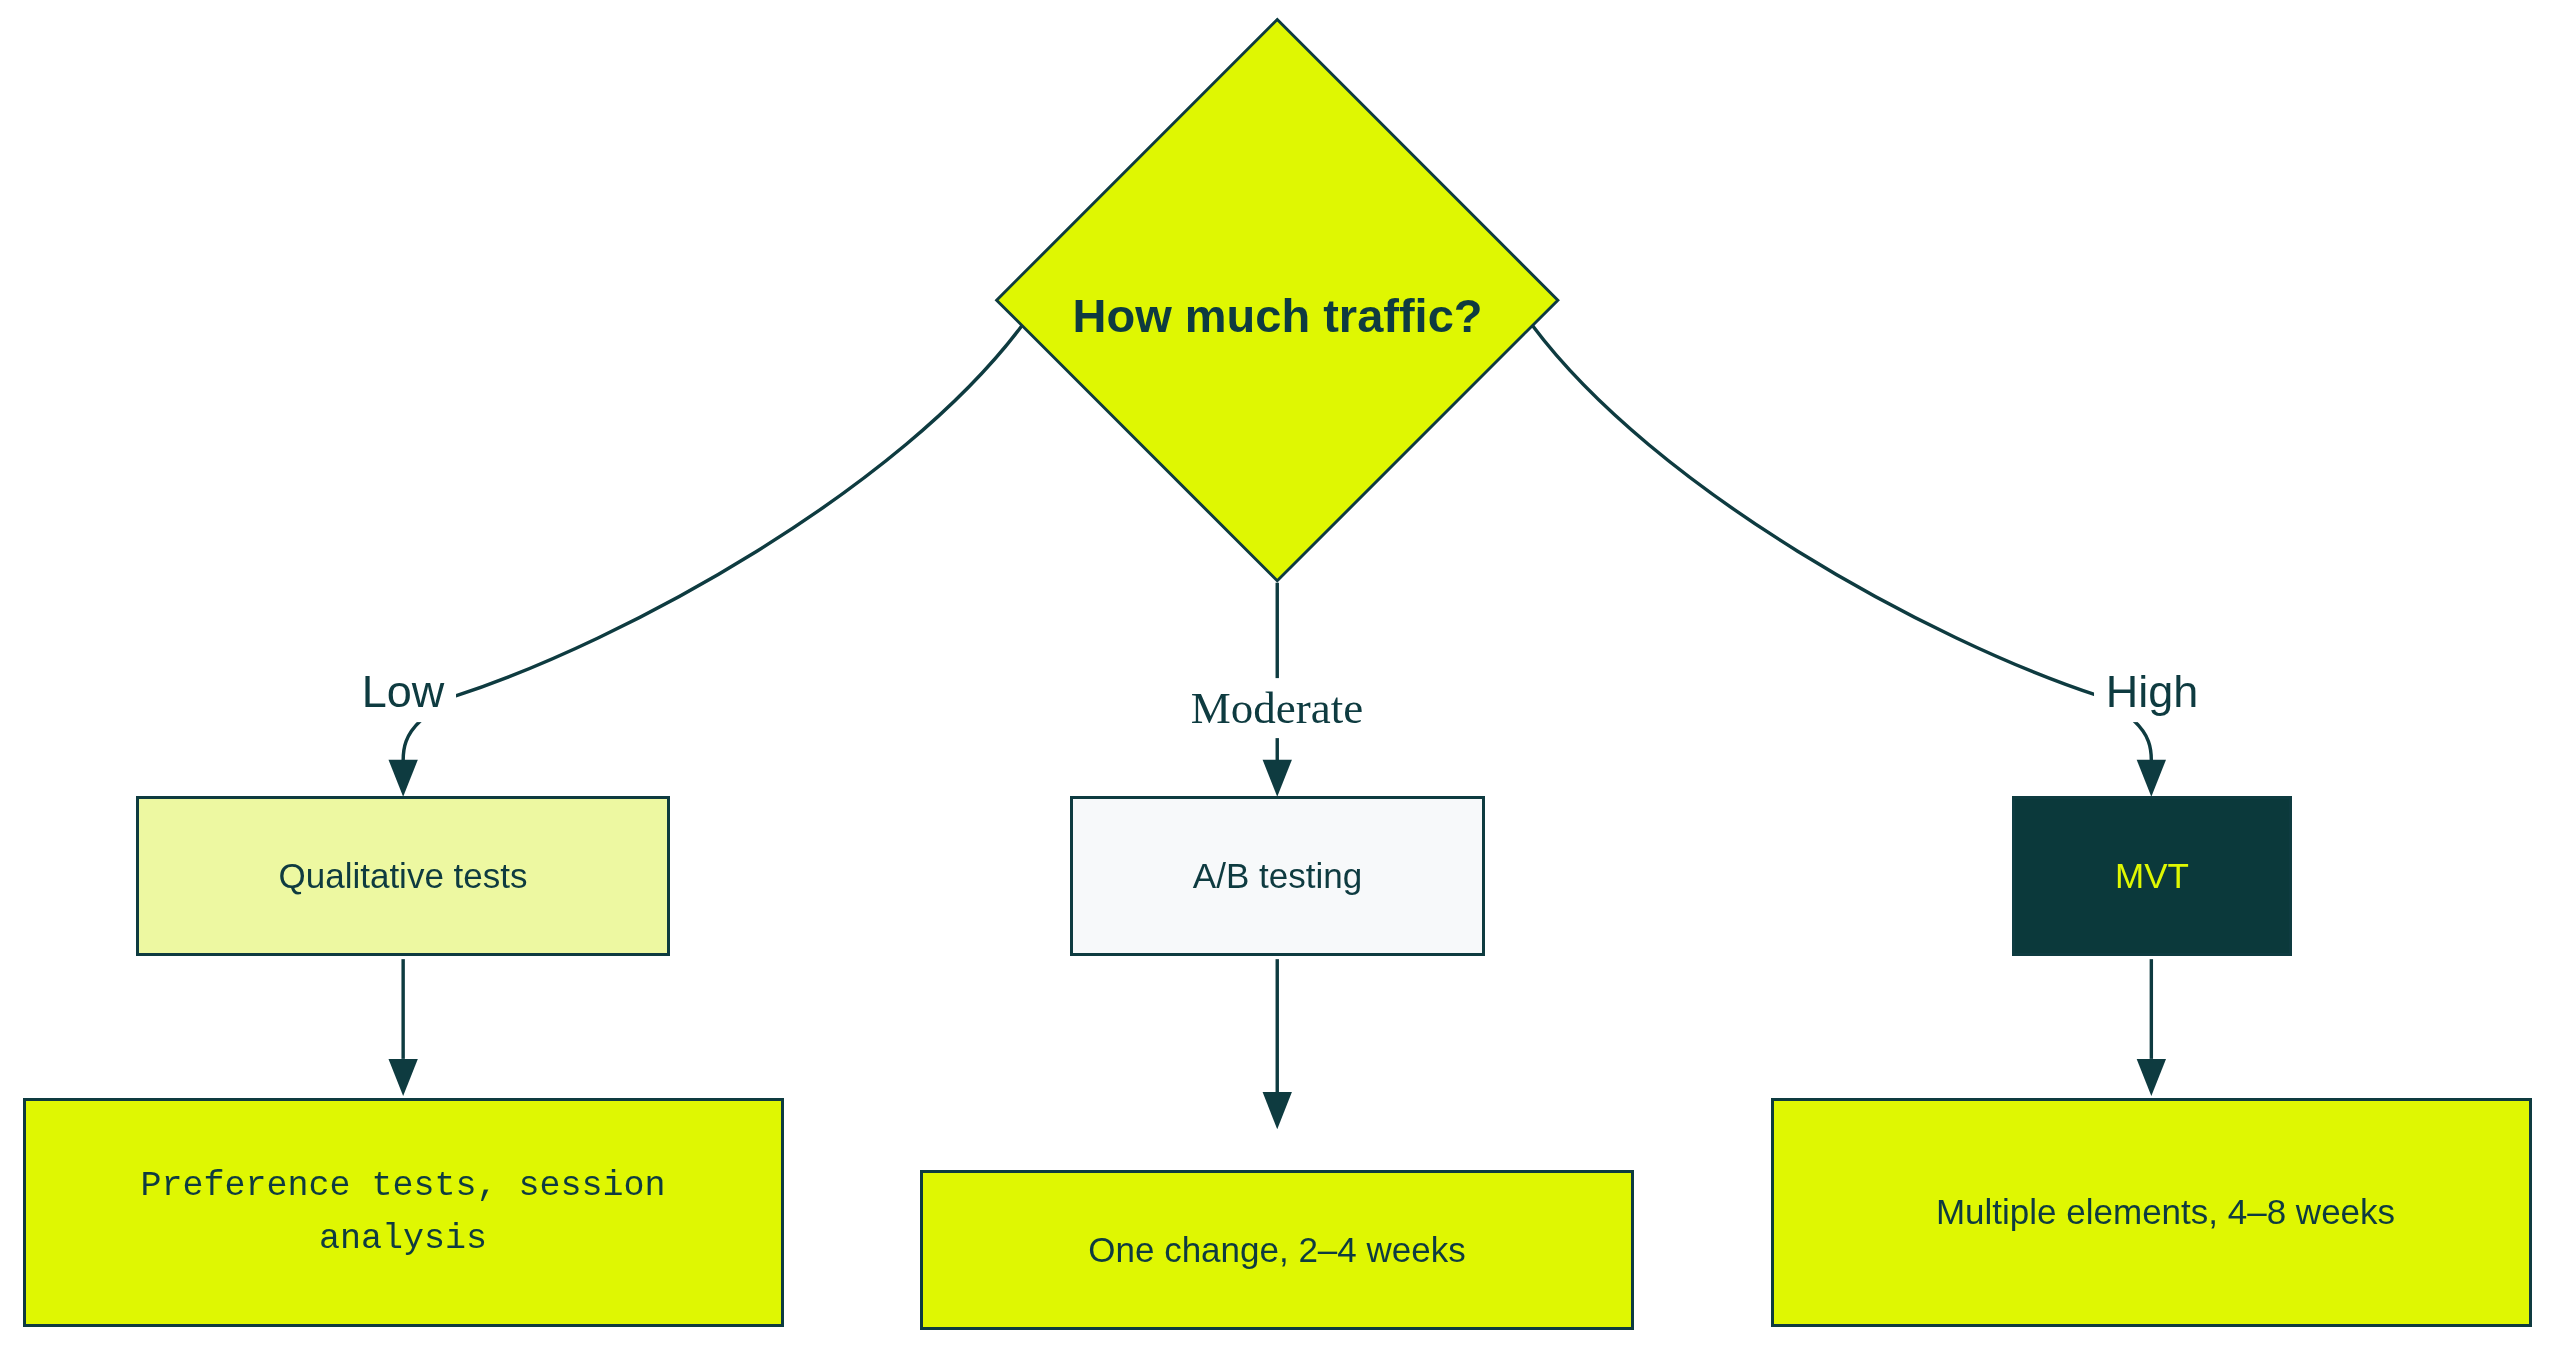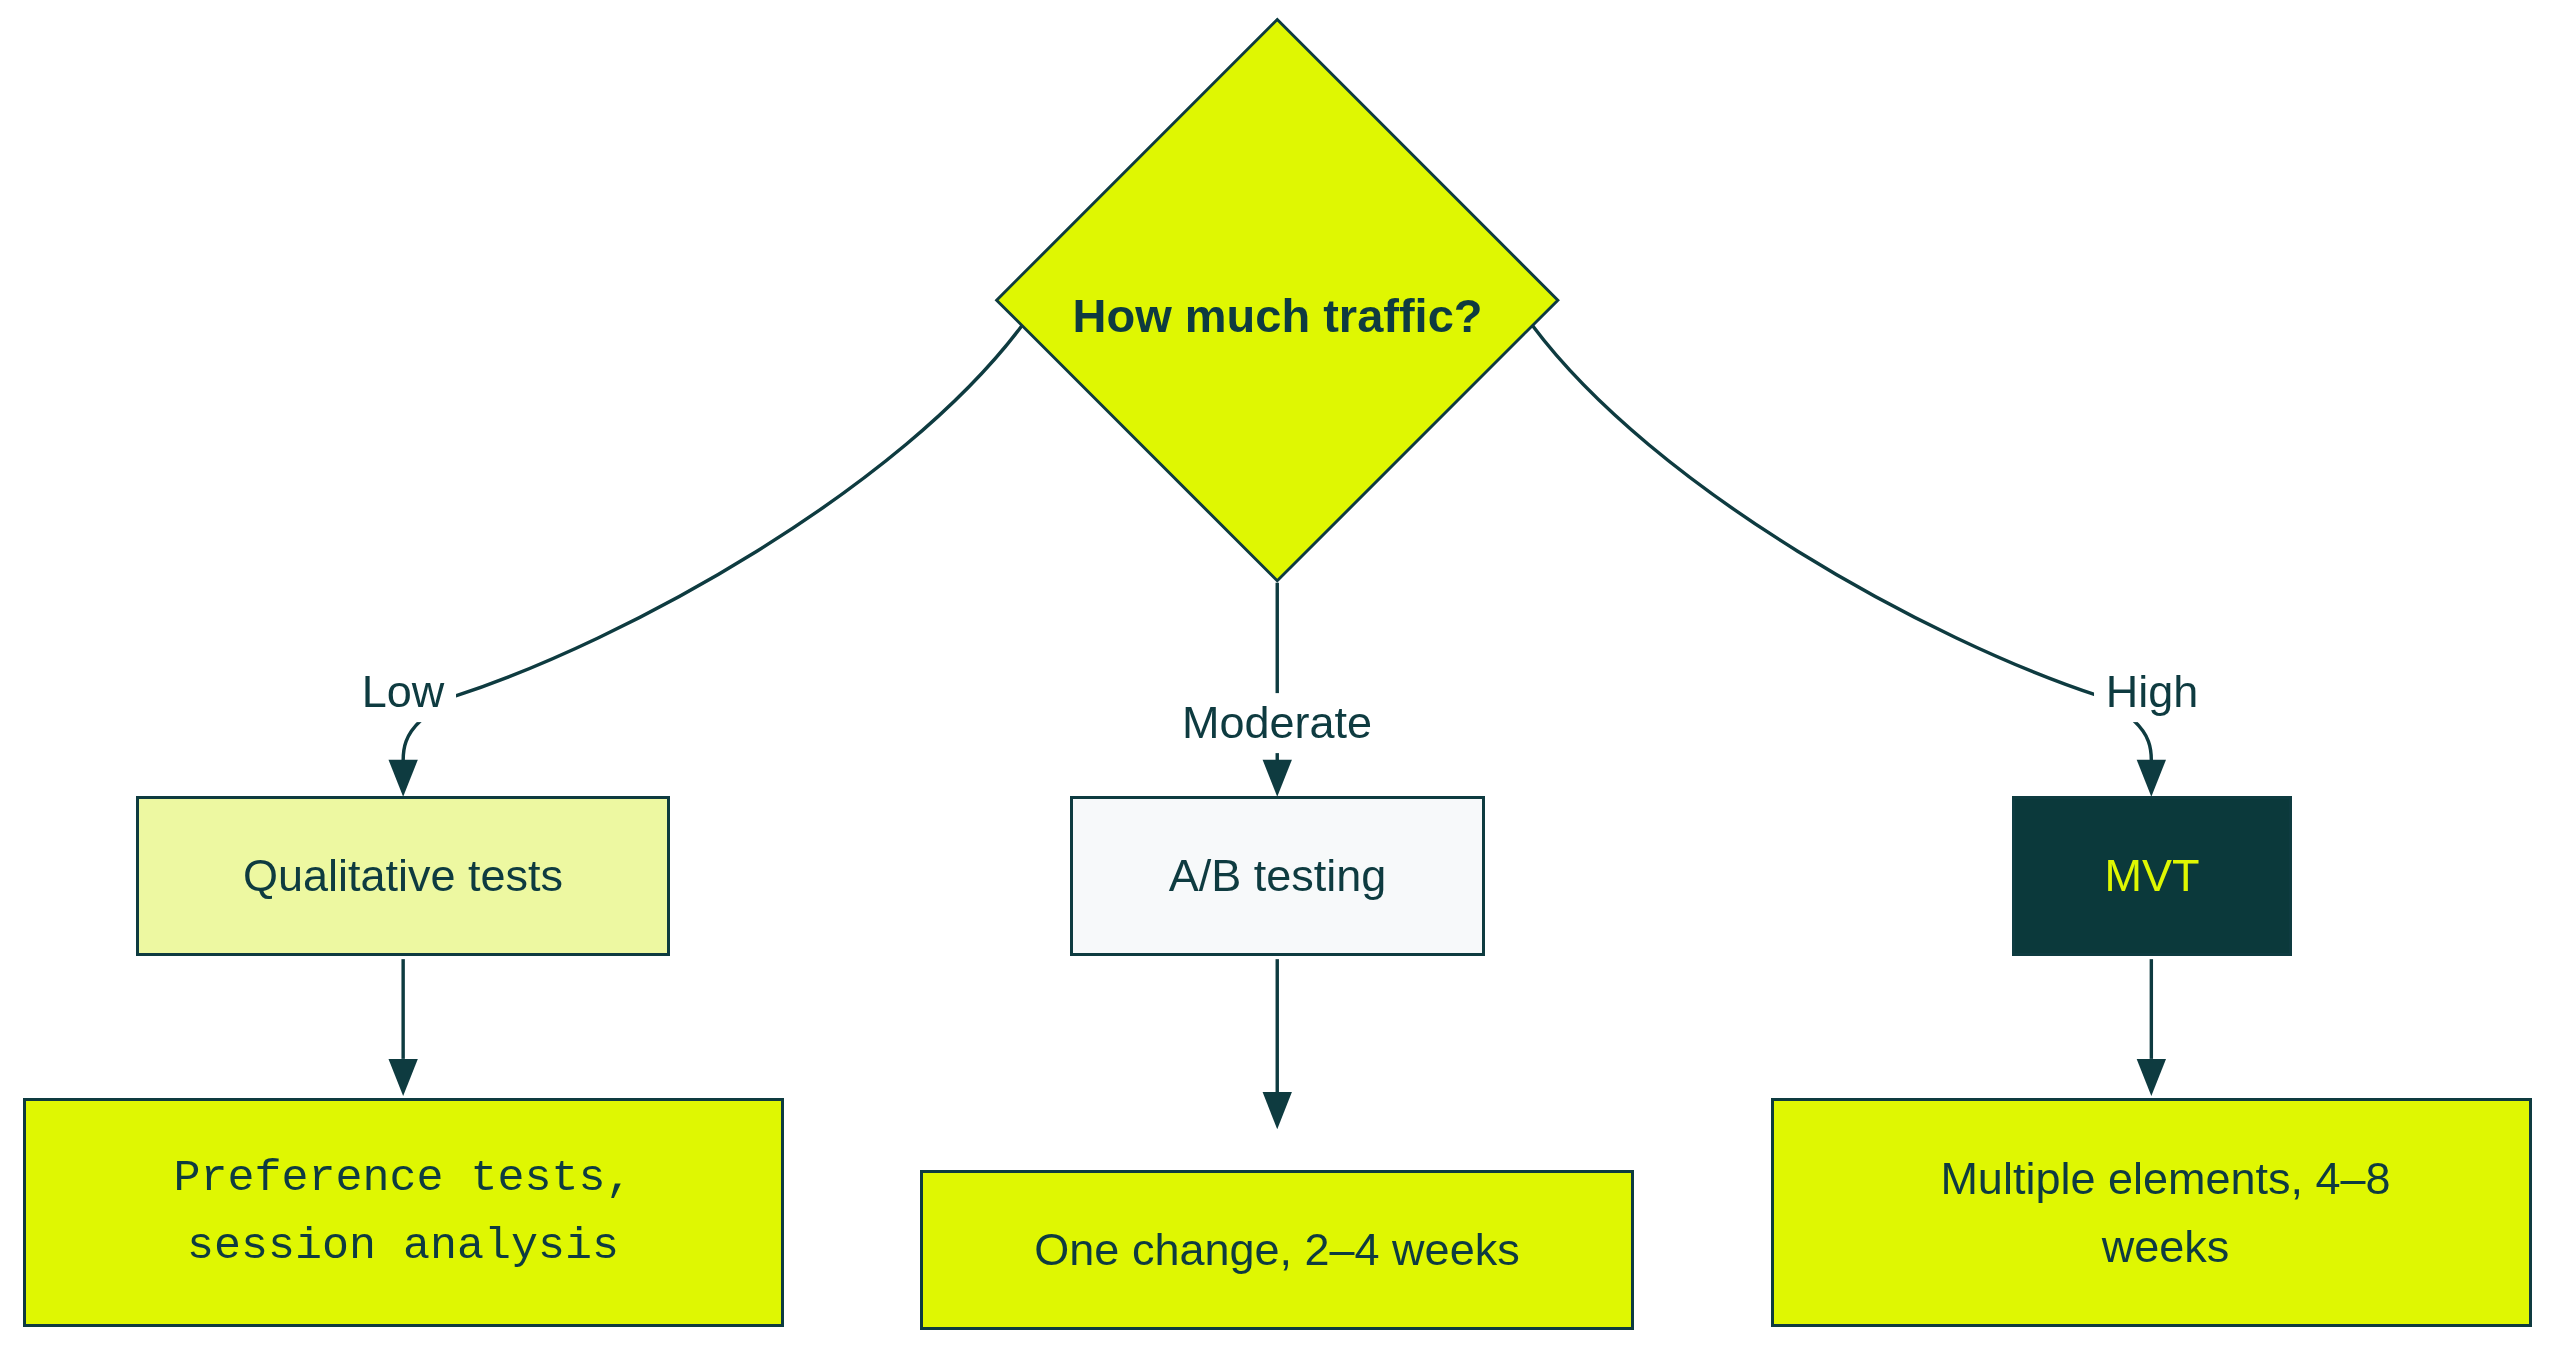--- a/index.html
+++ b/index.html
@@ -55,39 +55,39 @@
     padding: 3.9px 11.7px;
     font-size: 45px;
     white-space: nowrap;
     z-index: 2;
   }
   .box {
     position: absolute;
     border: 3.9px solid var(--ink);
     display: flex; align-items: center; justify-content: center;
     text-align: center;
-    font-size: 45px;
+    font-size: 35px;
     line-height: 1.5;
     z-index: 2;
   }
   .box.pale   { background: var(--pale); }
   .box.light  { background: var(--light); text-align: right; }
   .box.dark   { background: var(--dark); color: var(--bright); }
   .box.bright { background: var(--bright); }
   .box .wrap-560 { display: inline-block; max-width: 548px; }
 
   #node-qualitative { left: 136px;  top: 796px;  width: 534px; height: 160px; }
   #node-ab          { left: 1070px; top: 796px;  width: 415px; height: 160px; }
   #node-mvt         { left: 2012px; top: 796px;  width: 280px; height: 160px; }
   #outcome-low      { left: 22.5px;   top: 1098px; width: 761px; height: 229px; font-family: Liberation Mono, monospace; }
   #outcome-moderate { left: 920px;  top: 1132px; width: 714px; height: 160px; margin-top: 38px; }
   #outcome-high     { left: 1771px; top: 1098px; width: 761px; height: 229px; padding-left: 28px; }
 
   #label-low      { left: 403px;  top: 692px; }
-  #label-moderate { left: 1277px; top: 723px; }
+  #label-moderate { left: 1277px; top: 708px; font-family: Liberation Serif, serif; }
   #label-high     { left: 2152px; top: 692px; }
 </style>
 </head>
 <body>
 
 <div class="canvas">
 
   <svg class="edges" viewBox="0 0 2634 1392" xmlns="http://www.w3.org/2000/svg">
 
     <polygon class="diamond" points="1306,20 1593,307 1306,594 1019,307"></polygon>

